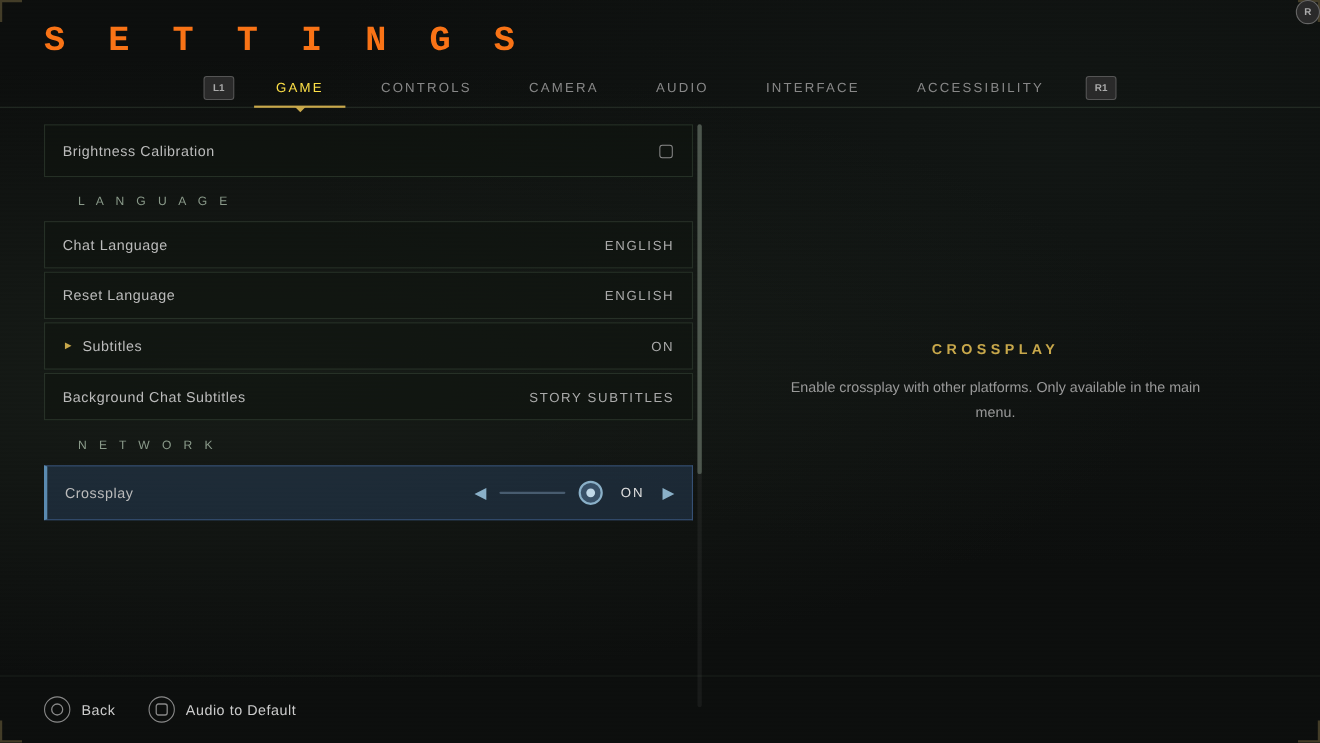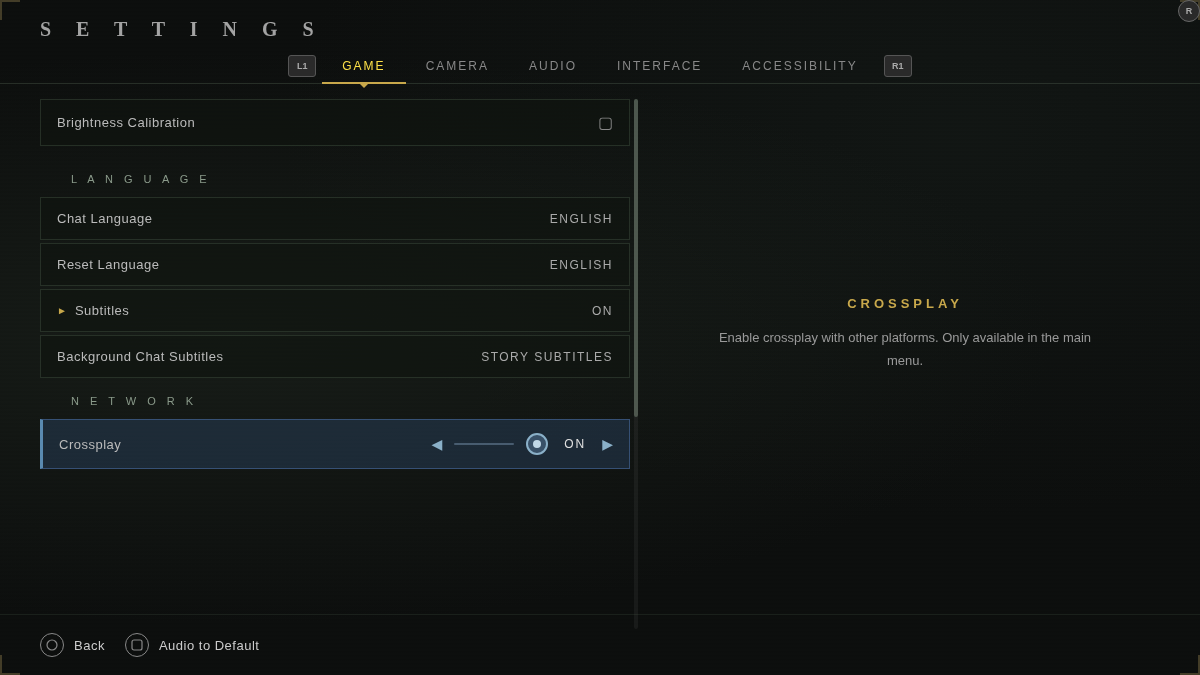--- a/index.html
+++ b/index.html
@@ -34,34 +34,34 @@
       width: 100%;
       height: 100%;
     }
 
     
     .header {
       padding: 18px 40px 0;
     }
 
     .settings-title {
-      font-size: 20px;
+      font-size: 32px;
       font-weight: 700;
       letter-spacing: 10px;
-      color: #a3a3a3;
+      color: #f97316;
       text-transform: uppercase;
-      font-family: Liberation Serif, serif;
+      font-family: Liberation Mono, monospace;
     }
 
     
     .nav-tabs {
       display: flex;
       align-items: center;
       justify-content: center;
-      gap: 0;
+      gap: 12px;
       margin-top: 8px;
       padding: 0 40px;
       border-bottom: 1px solid rgba(100,120,100,0.3);
       position: relative;
     }
 
     .nav-tab-bumper {
       width: 28px;
       height: 22px;
       background: #2a2a2a;
@@ -169,21 +169,21 @@
       letter-spacing: 1.5px;
       text-transform: uppercase;
     }
 
     .setting-icon {
       font-size: 16px;
       color: #888;
     }
 
     .setting-row.brightness-row {
-      margin-bottom: 13px;
+      margin-bottom: 2px;
     }
 
     
     .section-header {
       padding: 10px 16px 8px;
       margin-bottom: 2px;
     }
 
     .section-header-text {
       font-size: 11px;
@@ -305,21 +305,21 @@
 
     
     .footer {
       position: absolute;
       bottom: 0;
       left: 0;
       right: 0;
       padding: 18px 40px;
       display: flex;
       align-items: center;
-      gap: 20px;
+      gap: 30px;
       border-top: 1px solid rgba(80,100,80,0.2);
     }
 
     .footer-btn {
       display: flex;
       align-items: center;
       gap: 10px;
       cursor: pointer;
     }
 
@@ -362,20 +362,21 @@
   <div class="corner-bl"></div>
   <div class="corner-br"></div>
 
   <div class="header">
     <div class="settings-title">S E T T I N G S</div>
   </div>
 
   <nav class="nav-tabs">
     <div class="nav-tab-bumper">L1</div>
     <div class="nav-tab active">GAME</div>
+    <div class="nav-tab">CONTROLS</div>
     <div class="nav-tab">CAMERA</div>
     <div class="nav-tab">AUDIO</div>
     <div class="nav-tab">INTERFACE</div>
     <div class="nav-tab">ACCESSIBILITY</div>
     <div class="nav-tab-bumper">R1</div>
   </nav>
 
   <div class="main-layout">
 
     <div class="left-panel">

